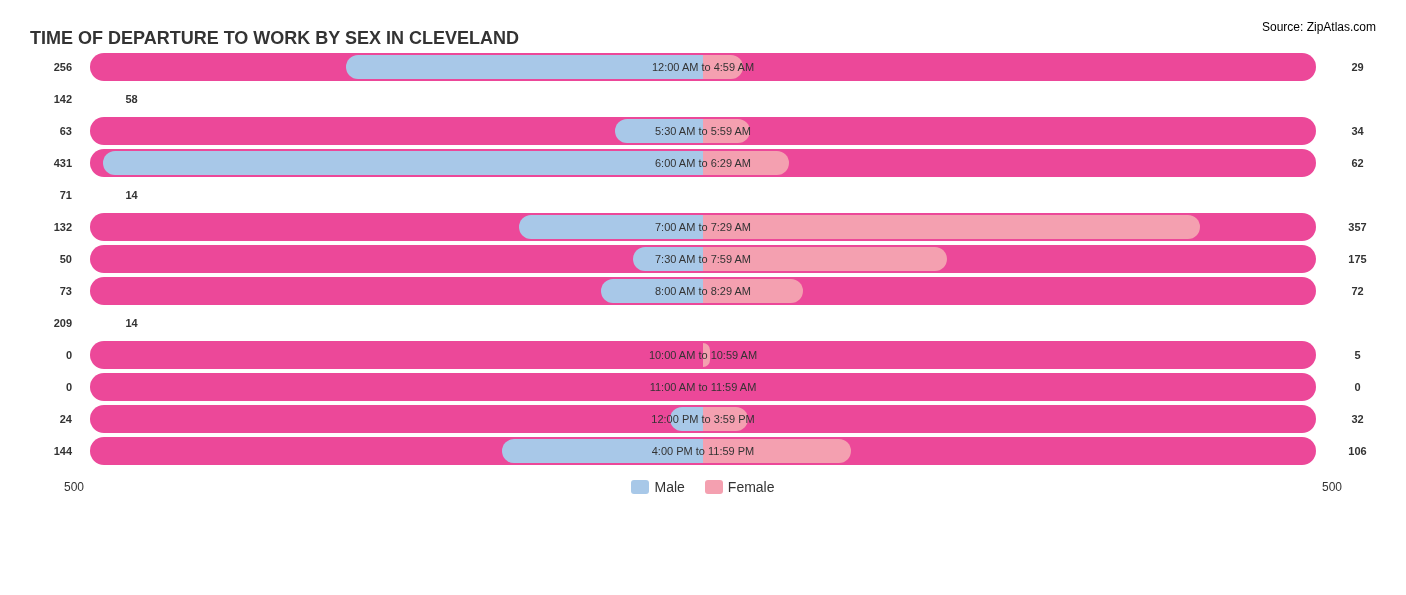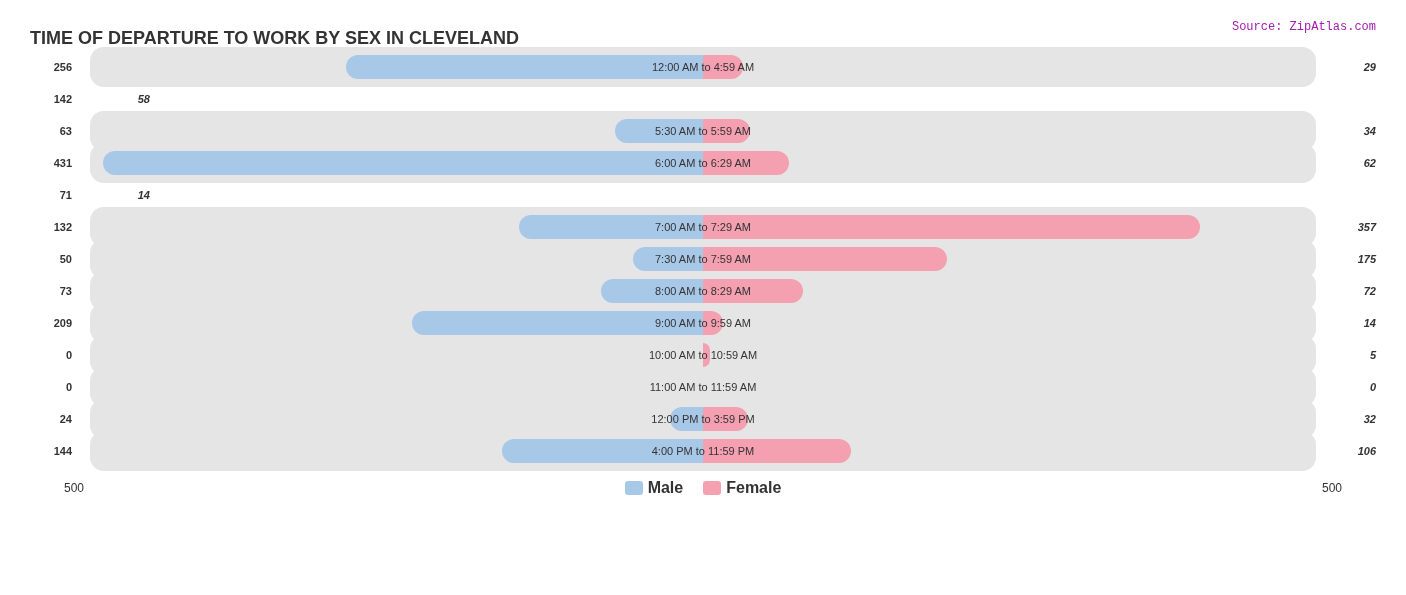--- a/index.html
+++ b/index.html
@@ -12,24 +12,23 @@
     }
     .chart-title {
       font-size: 18px;
       font-weight: bold;
       color: #333;
       margin-bottom: 4px;
       margin-top: 8px;
     }
     .source-text {
       font-size: 12px;
-      color: #a21caf;
+      color: #000000;
       text-align: right;
       margin-bottom: 10px;
-      font-family: Liberation Mono, monospace;
     }
     .chart-container {
       position: relative;
       width: 100%;
     }
     .row {
       display: flex;
       align-items: center;
       margin-bottom: 4px;
       height: 28px;
@@ -39,23 +38,23 @@
       text-align: right;
       font-size: 12px;
       color: #333;
       padding-right: 18px;
       flex-shrink: 0;
     }
     .bars-area {
       flex: 1;
       display: flex;
       align-items: center;
-      background: #e5e5e5;
+      background: #ec4899;
       border-radius: 14px;
-      height: 40px;
+      height: 28px;
       position: relative;
       overflow: visible;
       text-decoration: underline;
     }
     .bar-left {
       height: 24px;
       background: #a8c8e8;
       border-radius: 12px 0 0 12px;
       position: absolute;
       right: 50%;
@@ -72,26 +71,25 @@
       left: 50%;
       transform: translateX(-50%);
       font-size: 11px;
       color: #333;
       white-space: nowrap;
       z-index: 2;
       font-weight: 500;
     }
     .row-right-val {
       width: 60px;
-      text-align: right;
+      text-align: center;
       font-size: 12px;
       color: #333;
       padding-left: 23px;
       flex-shrink: 0;
-      font-style: italic;
     }
     .axis-row {
       display: flex;
       align-items: center;
       margin-top: 14px;
     }
     .axis-left {
       width: 60px;
       text-align: right;
       font-size: 12px;
@@ -109,23 +107,22 @@
       width: 60px;
       text-align: left;
       font-size: 12px;
       color: #333;
       padding-left: 6px;
     }
     .legend-item {
       display: flex;
       align-items: center;
       gap: 5px;
-      font-size: 16px;
-      color: #333;
-      font-weight: bold;
+      font-size: 14px;
+      color: #333;
     }
     .legend-box {
       width: 18px;
       height: 14px;
       border-radius: 3px;
     }
     .val-label {
       font-size: 11px;
       color: #333;
       font-weight: 600;
@@ -198,25 +195,20 @@
         <div class="row-left-val val-label">73</div>
         <div class="bars-area">
           <div class="bar-left" style="width: 8.29545%;"></div>
           <div class="bar-right" style="width: 8.18182%;"></div>
           <div class="label-center">8:00 AM to 8:29 AM</div>
         </div>
         <div class="row-right-val val-label">72</div>
       </div>
       <div class="row">
         <div class="row-left-val val-label">209</div>
-        <div class="bars-area">
-          <div class="bar-left" style="width: 23.75%;"></div>
-          <div class="bar-right" style="width: 1.59091%;"></div>
-          <div class="label-center">9:00 AM to 9:59 AM</div>
-        </div>
         <div class="row-right-val val-label">14</div>
       </div>
       <div class="row">
         <div class="row-left-val val-label">0</div>
         <div class="bars-area">
           <div class="bar-left" style="width: 0%;"></div>
           <div class="bar-right" style="width: 0.568182%;"></div>
           <div class="label-center">10:00 AM to 10:59 AM</div>
         </div>
         <div class="row-right-val val-label">5</div>

